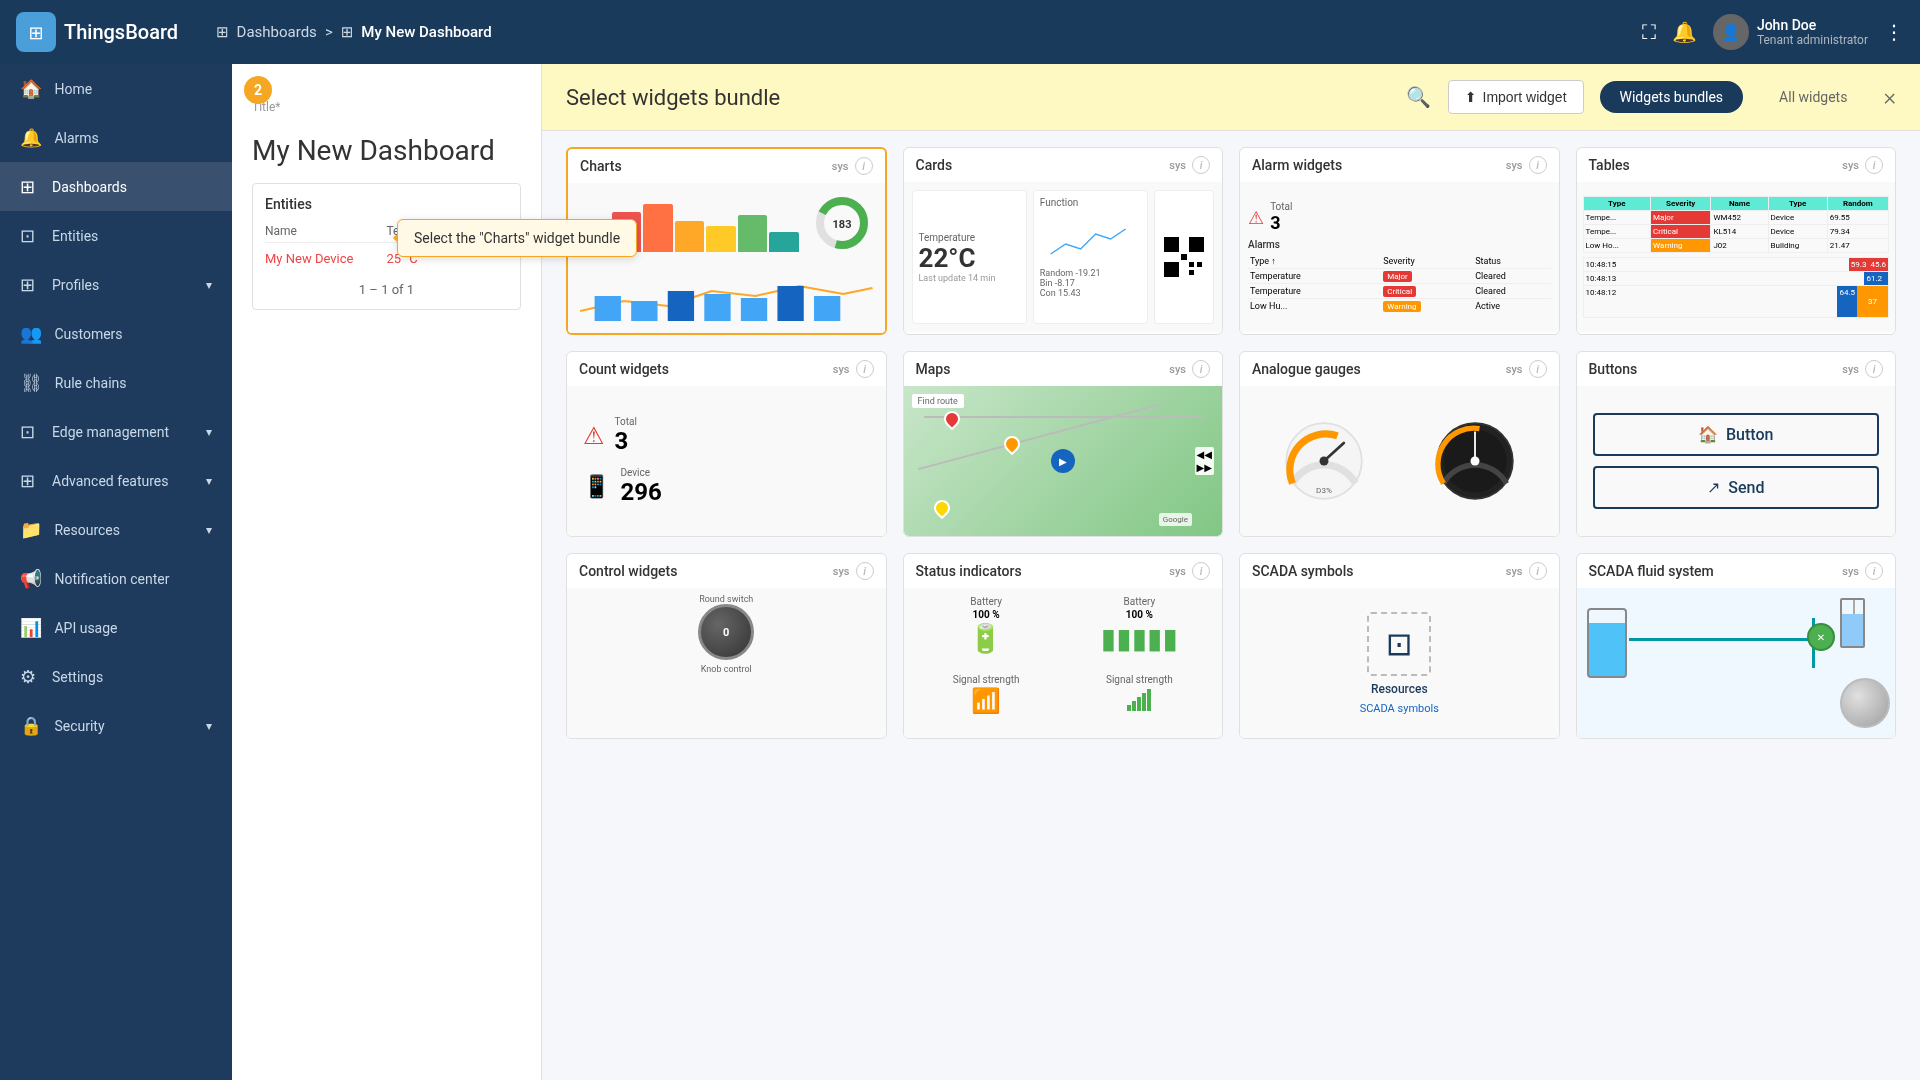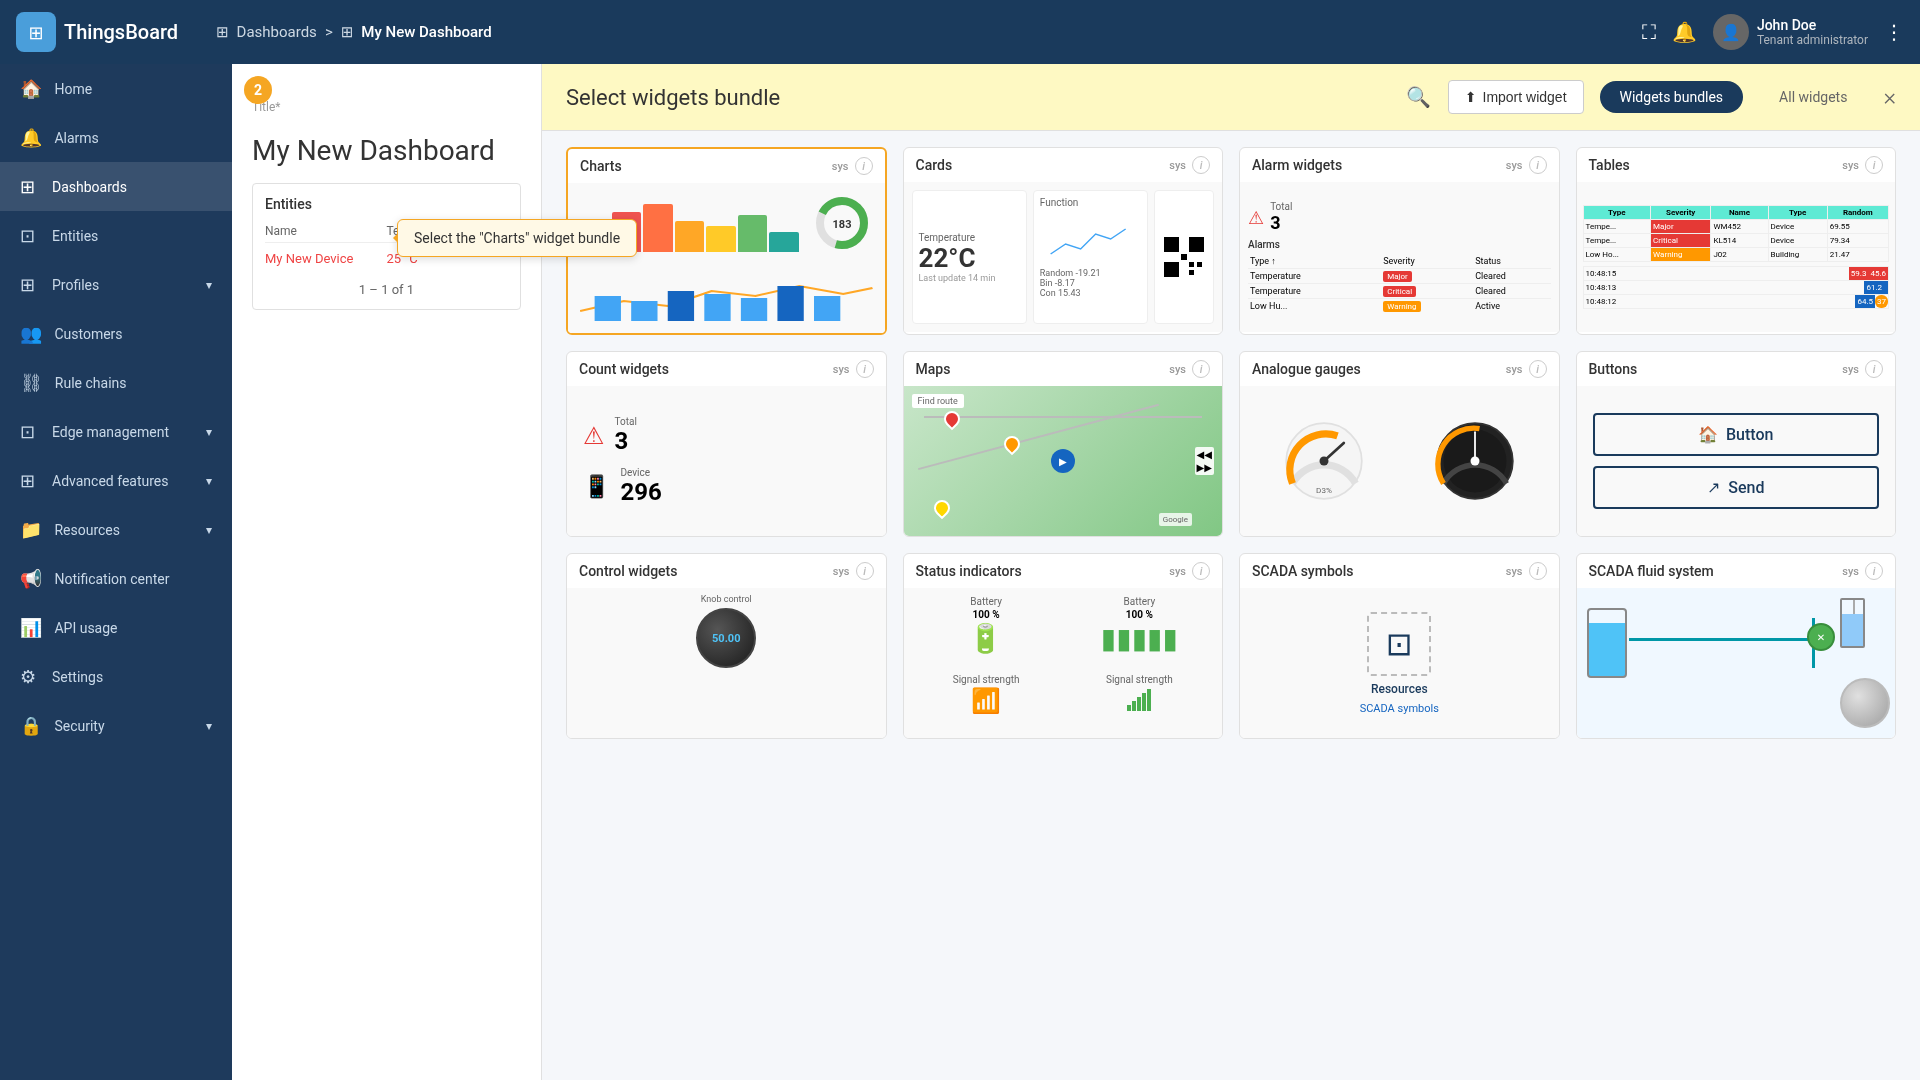--- a/index.html
+++ b/index.html
@@ -672,21 +672,21 @@
                   <div style="padding:2px;background:#e53935;color:white;">45.6</div>
                 </div>
                 <div style="display:flex;font-size:8px;border:1px solid #eee;border-top:none;">
                   <div style="flex:1;padding:2px;">10:48:13</div>
                   <div style="padding:2px;background:#1565c0;color:white;">61.2</div>
                   <div style="padding:2px;background:#1565c0;color:white;"></div>
                 </div>
                 <div style="display:flex;font-size:8px;border:1px solid #eee;border-top:none;">
                   <div style="flex:1;padding:2px;">10:48:12</div>
                   <div style="padding:2px;background:#1565c0;color:white;">64.5</div>
-                  <div style="padding:2px;background:#ff9800;color:white;border-radius:6px;">37</div>
+                  <div style="padding:11px;background:#ff9800;color:white;">37</div>
                 </div>
               </div>
             </div>
           </div>
         </div>
 
         <div class="widget-card">
           <div class="widget-card-header">
             <span>Count widgets</span>
             <span class="sys-badge">sys</span>
@@ -786,26 +786,29 @@
         </div>
 
         <div class="widget-card">
           <div class="widget-card-header">
             <span>Control widgets</span>
             <span class="sys-badge">sys</span>
             <div class="info-icon">i</div>
           </div>
           <div class="widget-card-body">
             <div style="display:flex;flex-direction:column;gap:4px;padding:6px;width:100%;height:100%;">
+              <div style="display:flex;align-items:center;justify-content:space-around;">
+                <div>
+                  <div style="font-size:9px;color:#666;text-align:center;">Round switch</div>
+                  <div style="width:56px;height:56px;background:radial-gradient(circle at 35% 35%,#666,#333);border-radius:50%;display:flex;align-items:center;justify-content:center;border:3px solid #888;margin:auto;">
+                    <span style="color:white;font-size:11px;font-weight:bold;">0</span>
+                  </div>
+                </div>
+              </div>
               <div style="text-align:center;font-size:9px;color:#666;">Knob control</div>
-              <div style="display:flex;align-items:center;justify-content:center;gap:8px;">
-                <div style="width:60px;height:60px;background:radial-gradient(circle at 35% 35%,#555,#1a1a1a);border-radius:50%;display:flex;align-items:center;justify-content:center;border:2px solid #444;">
-                  <span style="color:#4fc3f7;font-size:11px;font-weight:bold;">50.00</span>
-                </div>
-              </div>
 
             </div>
           </div>
         </div>
 
         <div class="widget-card">
           <div class="widget-card-header">
             <span>Status indicators</span>
             <span class="sys-badge">sys</span>
             <div class="info-icon">i</div>

